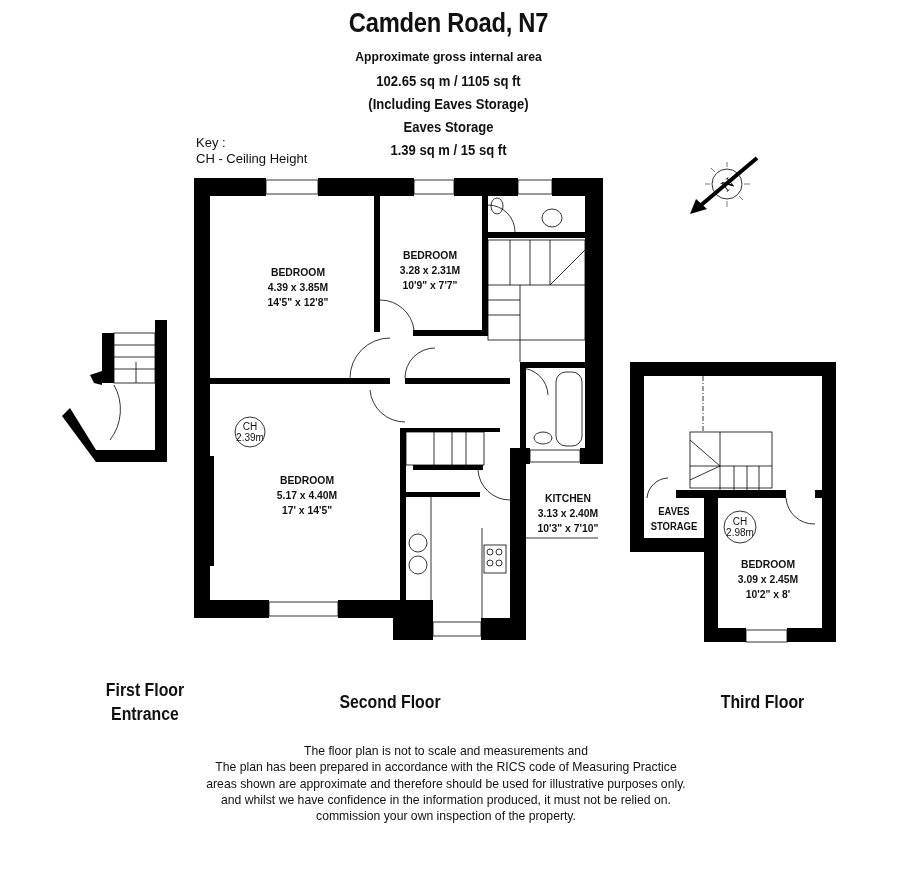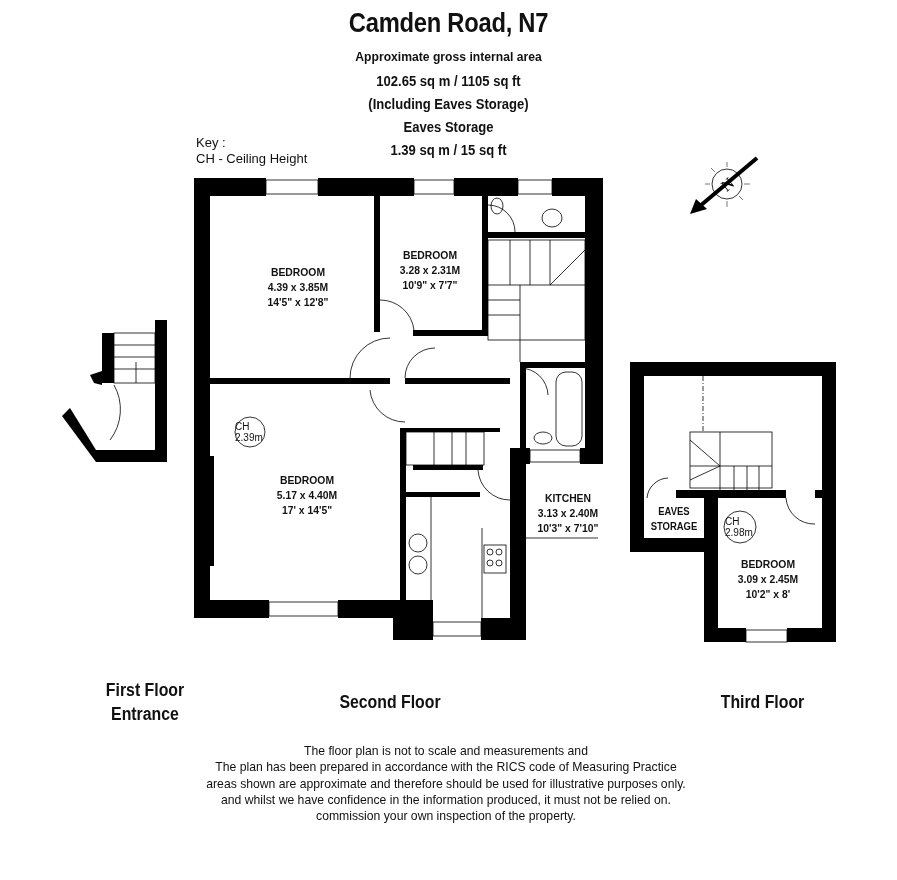--- a/index.html
+++ b/index.html
@@ -7,21 +7,21 @@
   .abs { position:absolute; }
   .hdr { left:0; width:897px; text-align:center; font-weight:bold; }
   #title { top:8px; font-size:27px; transform:scaleX(0.88); letter-spacing:-0.3px; }
   .sub { font-size:14.5px; transform:scaleX(0.9); }
   .key { font-size:13px; left:196px; }
   svg.plan { position:absolute; left:0; top:0; }
   .room-label { font-size:11.5px; font-weight:bold; text-align:center; line-height:15px; transform:scaleX(0.9); }
   .floor-label { font-size:18px; font-weight:bold; text-align:center; transform:scaleX(0.88); line-height:24px; }
   .disclaimer { left:0; width:892px; top:743px; text-align:center; font-size:12.2px; line-height:16.3px; }
   .disclaimer div { white-space:nowrap; }
-  .ch { font-size:10px; line-height:11px; }
+  .ch { font-size:10px; text-align:center; line-height:11px; }
 </style>
 </head>
 <body>
 
 <div class="abs hdr" id="title">Camden Road, N7</div>
 <div class="abs hdr sub" style="top:49px;font-size:13.5px;">Approximate gross internal area</div>
 <div class="abs hdr sub" style="top:73px;">102.65 sq m /  1105 sq ft</div>
 <div class="abs hdr sub" style="top:96px;">(Including Eaves Storage)</div>
 <div class="abs hdr sub" style="top:119px;">Eaves Storage</div>
 <div class="abs hdr sub" style="top:142px;">1.39 sq m / 15 sq ft</div>

